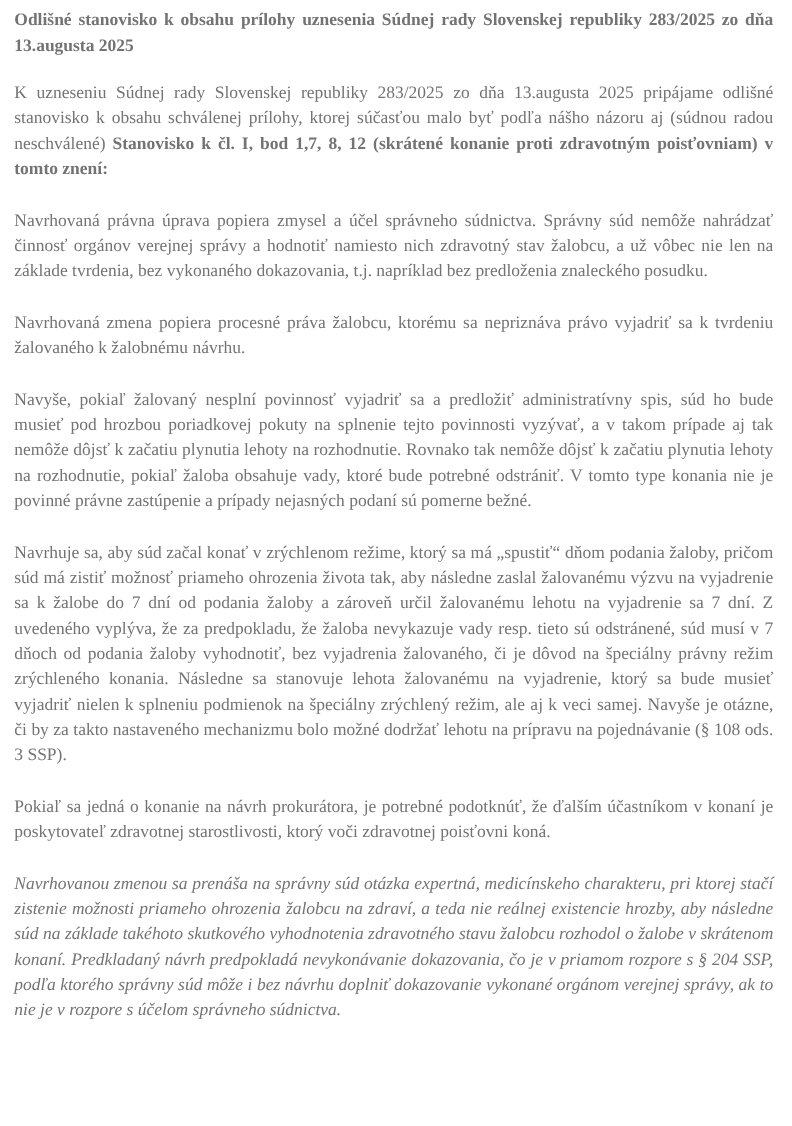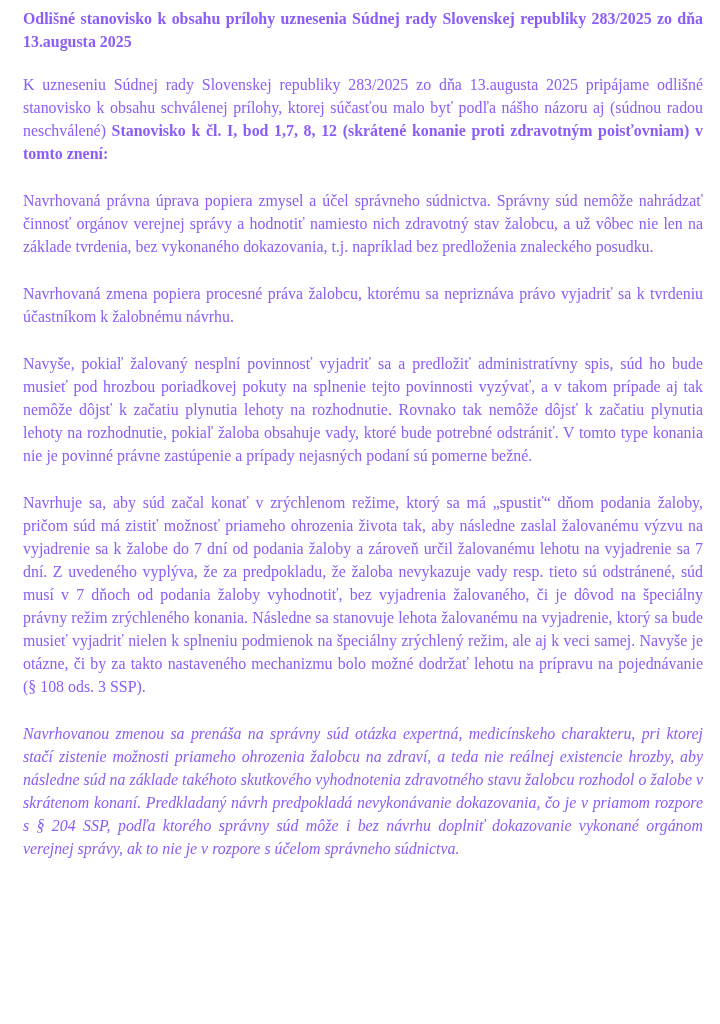--- a/index.html
+++ b/index.html
@@ -6,22 +6,22 @@
     margin: 0;
     padding: 0;
     background: #ffffff;
   }
   .page {
     position: relative;
     width: 720px;
     height: 1024px;
     box-sizing: border-box;
     background: #ffffff;
-    color: #8b5cf6;
-    padding: 7px 17px 0 23px;
+    color: #737373;
+    padding: 7px 17px 0 13px;
     overflow: hidden;
     font-family: "Liberation Serif", "DejaVu Serif", serif;
     font-size: 15.9px;
     line-height: 23px;
     text-align: justify;
     -webkit-font-smoothing: antialiased;
   }
   .doc-title {
     font-size: 15.9px;
     font-weight: bold;
@@ -44,22 +44,23 @@
 <body>
 
 <div class="page">
 
   <h1 class="doc-title">Odlišné stanovisko k obsahu prílohy uznesenia Súdnej rady Slovenskej republiky 283/2025 zo dňa 13.augusta 2025</h1>
 
   <p class="para"><span>K uzneseniu Súdnej rady Slovenskej republiky 283/2025 zo dňa 13.augusta 2025 pripájame odlišné stanovisko k obsahu schválenej prílohy, ktorej súčasťou malo byť podľa nášho názoru aj (súdnou radou neschválené) </span><strong>Stanovisko k čl. I, bod 1,7, 8, 12 (skrátené konanie proti zdravotným poisťovniam) v tomto znení:</strong></p>
 
   <p class="para">Navrhovaná právna úprava popiera zmysel a účel správneho súdnictva. Správny súd nemôže nahrádzať činnosť orgánov verejnej správy a hodnotiť namiesto nich zdravotný stav žalobcu, a už vôbec nie len na základe tvrdenia, bez vykonaného dokazovania, t.j. napríklad bez predloženia znaleckého posudku.</p>
 
-  <p class="para">Navrhovaná zmena popiera procesné práva žalobcu, ktorému sa nepriznáva právo vyjadriť sa k tvrdeniu účastníkom k žalobnému návrhu.</p>
+  <p class="para">Navrhovaná zmena popiera procesné práva žalobcu, ktorému sa nepriznáva právo vyjadriť sa k tvrdeniu žalovaného k žalobnému návrhu.</p>
 
   <p class="para">Navyše, pokiaľ žalovaný nesplní povinnosť vyjadriť sa a predložiť administratívny spis, súd ho bude musieť pod hrozbou poriadkovej pokuty na splnenie tejto povinnosti vyzývať, a v takom prípade aj tak nemôže dôjsť k začatiu plynutia lehoty na rozhodnutie. Rovnako tak nemôže dôjsť k začatiu plynutia lehoty na rozhodnutie, pokiaľ žaloba obsahuje vady, ktoré bude potrebné odstrániť. V tomto type konania nie je povinné právne zastúpenie a prípady nejasných podaní sú pomerne bežné.</p>
 
   <p class="para">Navrhuje sa, aby súd začal konať v zrýchlenom režime, ktorý sa má „spustiť“ dňom podania žaloby, pričom súd má zistiť možnosť priameho ohrozenia života tak, aby následne zaslal žalovanému výzvu na vyjadrenie sa k žalobe do 7 dní od podania žaloby a zároveň určil žalovanému lehotu na vyjadrenie sa 7 dní. Z uvedeného vyplýva, že za predpokladu, že žaloba nevykazuje vady resp. tieto sú odstránené, súd musí v 7 dňoch od podania žaloby vyhodnotiť, bez vyjadrenia žalovaného, či je dôvod na špeciálny právny režim zrýchleného konania. Následne sa stanovuje lehota žalovanému na vyjadrenie, ktorý sa bude musieť vyjadriť nielen k splneniu podmienok na špeciálny zrýchlený režim, ale aj k veci samej. Navyše je otázne, či by za takto nastaveného mechanizmu bolo možné dodržať lehotu na prípravu na pojednávanie (§ 108 ods. 3 SSP).</p>
 
+  <p class="para">Pokiaľ sa jedná o konanie na návrh prokurátora, je potrebné podotknúť, že ďalším účastníkom v konaní je poskytovateľ zdravotnej starostlivosti, ktorý voči zdravotnej poisťovni koná.</p>
 
   <p class="para">Navrhovanou zmenou sa prenáša na správny súd otázka expertná, medicínskeho charakteru, pri ktorej stačí zistenie možnosti priameho ohrozenia žalobcu na zdraví, a teda nie reálnej existencie hrozby, aby následne súd na základe takéhoto skutkového vyhodnotenia zdravotného stavu žalobcu rozhodol o žalobe v skrátenom konaní. Predkladaný návrh predpokladá nevykonávanie dokazovania, čo je v priamom rozpore s § 204 SSP, podľa ktorého správny súd môže i bez návrhu doplniť dokazovanie vykonané orgánom verejnej správy, ak to nie je v rozpore s účelom správneho súdnictva.</p>
 
 </div>
 
 </body></html>

